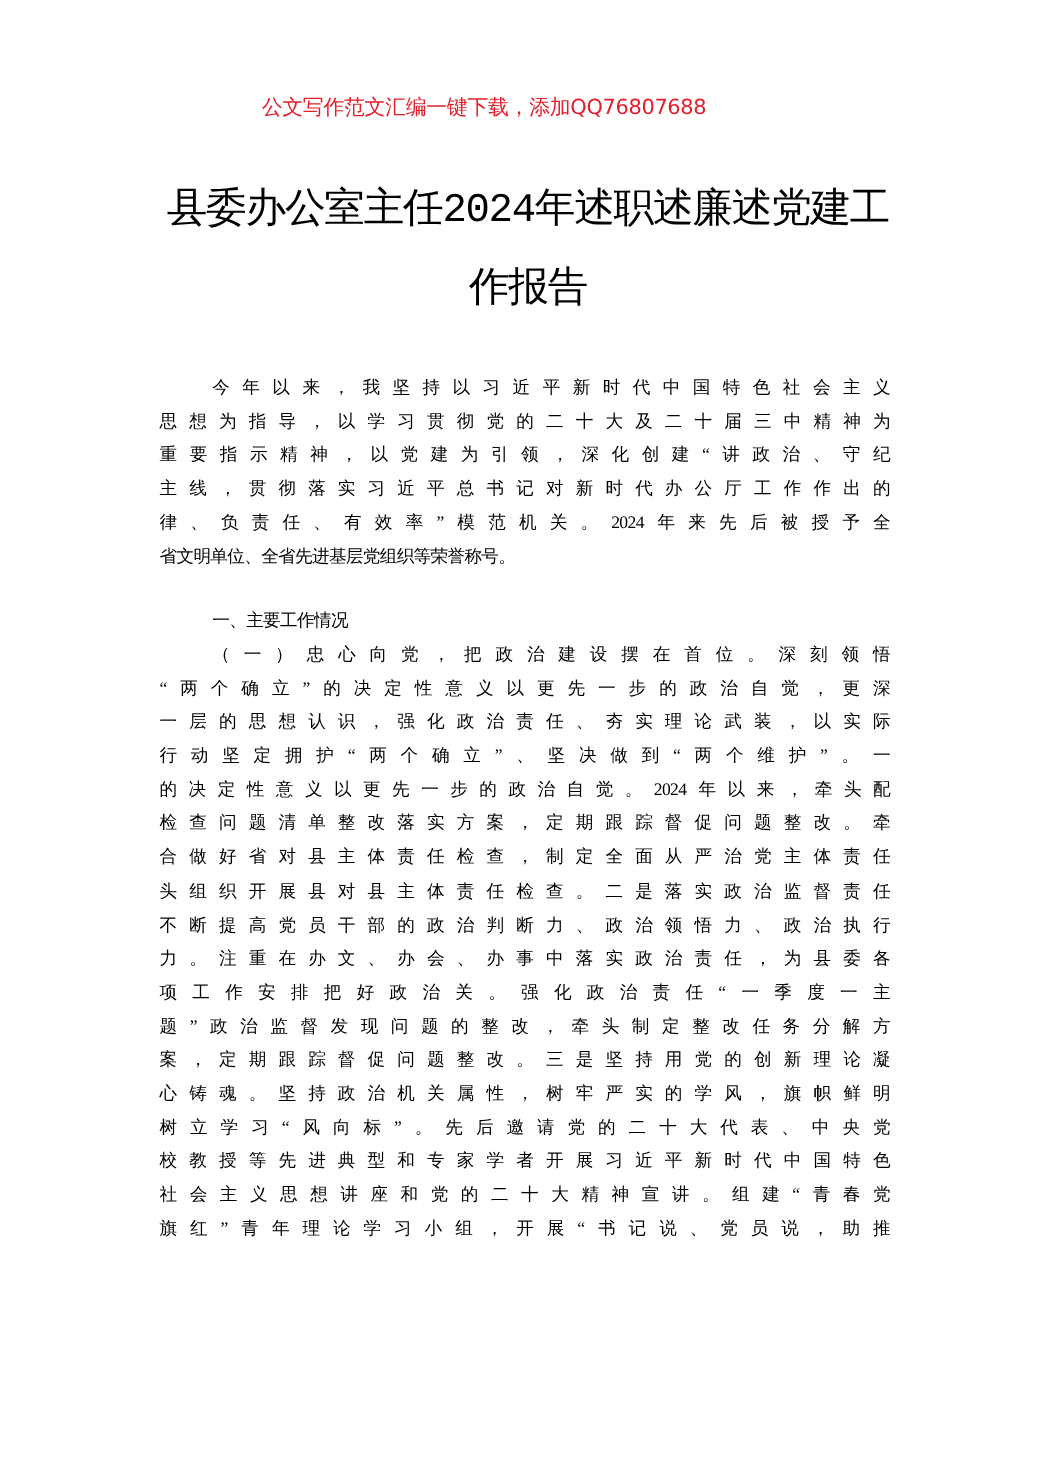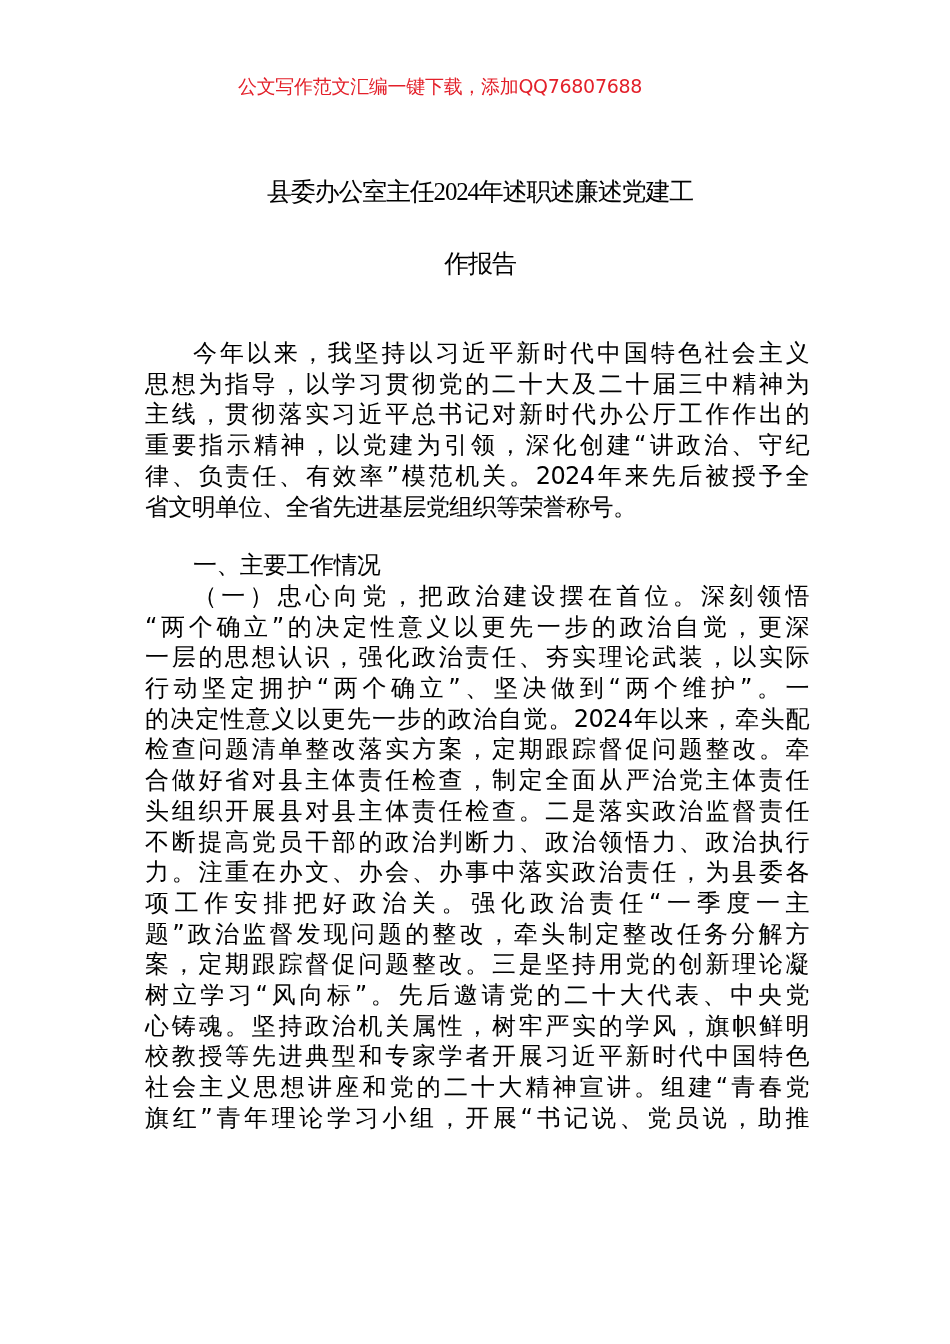--- a/index.html
+++ b/index.html
@@ -10,57 +10,58 @@
     body {
       width: 950px;
       height: 1344px;
       position: relative;
       overflow: hidden;
       font-family: "DejaVu Sans", "Liberation Sans", sans-serif;
       color: #000000;
     }
     .header-banner {
       position: absolute;
-      top: 74px;
+      top: 86px;
       left: 0;
       width: 880px;
       text-align: center;
       font-size: 19px;
       line-height: 24px;
       color: #e3202a;
       font-family: "DejaVu Sans", "Liberation Sans", sans-serif;
       letter-spacing: -0.3px;
     }
     .doc-title {
       position: absolute;
       top: 156px;
       left: 140px;
       width: 680px;
       text-align: center;
-      font-size: 25px;
+      font-size: 37px;
       line-height: 72px;
-      font-family: Liberation Serif, serif;
+      font-family: Liberation Mono, monospace;
       letter-spacing: -1.2px;
       margin: 0;
       font-weight: normal;
     }
     .doc-body {
       position: absolute;
       top: 338px;
       left: 145px;
       width: 664px;
     }
     .para {
       margin: 0;
-      font-size: 24px;
+      font-size: 16px;
       line-height: 30.7px;
       text-align: justify;
       text-align-last: left;
       letter-spacing: -0.6px;
       word-break: break-all;
+      font-family: Liberation Serif, serif;
     }
     .line {
       display: block;
       white-space: nowrap;
       text-align-last: justify;
       text-align: justify;
     }
     .line.last {
       text-align-last: left;
     }
@@ -72,41 +73,41 @@
 
 <h1 class="doc-title">
   <span class="line" style="text-align:center;text-align-last:center;">县委办公室主任2024年述职述廉述党建工</span>
   <span class="line" style="text-align:left;text-align-last:center;">作报告</span>
 </h1>
 
 <div class="doc-body">
   <p class="para">
     <span class="line" style="padding-left:48px;">今年以来，我坚持以习近平新时代中国特色社会主义</span>
     <span class="line">思想为指导，以学习贯彻党的二十大及二十届三中精神为</span>
+    <span class="line">重要指示精神，以党建为引领，深化创建“讲政治、守纪</span>
     <span class="line">主线，贯彻落实习近平总书记对新时代办公厅工作作出的</span>
-    <span class="line">重要指示精神，以党建为引领，深化创建“讲政治、守纪</span>
     <span class="line">律、负责任、有效率”模范机关。2024年来先后被授予全</span>
     <span class="line last">省文明单位、全省先进基层党组织等荣誉称号。</span>
   </p>
   <p class="para">
     <span class="line last" style="padding-left:48px;margin-top:28px;">一、主要工作情况</span>
   </p>
   <p class="para">
     <span class="line" style="padding-left:48px;">（一）忠心向党，把政治建设摆在首位。深刻领悟</span>
     <span class="line">“两个确立”的决定性意义以更先一步的政治自觉，更深</span>
     <span class="line">一层的思想认识，强化政治责任、夯实理论武装，以实际</span>
     <span class="line">行动坚定拥护“两个确立”、坚决做到“两个维护”。一</span>
     <span class="line">的决定性意义以更先一步的政治自觉。2024年以来，牵头配</span>
     <span class="line">检查问题清单整改落实方案，定期跟踪督促问题整改。牵</span>
     <span class="line">合做好省对县主体责任检查，制定全面从严治党主体责任</span>
     <span class="line">头组织开展县对县主体责任检查。二是落实政治监督责任</span>
     <span class="line">不断提高党员干部的政治判断力、政治领悟力、政治执行</span>
     <span class="line">力。注重在办文、办会、办事中落实政治责任，为县委各</span>
     <span class="line">项工作安排把好政治关。强化政治责任“一季度一主</span>
     <span class="line">题”政治监督发现问题的整改，牵头制定整改任务分解方</span>
     <span class="line">案，定期跟踪督促问题整改。三是坚持用党的创新理论凝</span>
+    <span class="line">心铸魂。坚持政治机关属性，树牢严实的学风，旗帜鲜明</span>
     <span class="line">树立学习“风向标”。先后邀请党的二十大代表、中央党</span>
-    <span class="line">心铸魂。坚持政治机关属性，树牢严实的学风，旗帜鲜明</span>
     <span class="line">校教授等先进典型和专家学者开展习近平新时代中国特色</span>
     <span class="line">社会主义思想讲座和党的二十大精神宣讲。组建“青春党</span>
     <span class="line">旗红”青年理论学习小组，开展“书记说、党员说，助推</span>
   </p>
 </div>
 
 </body></html>

